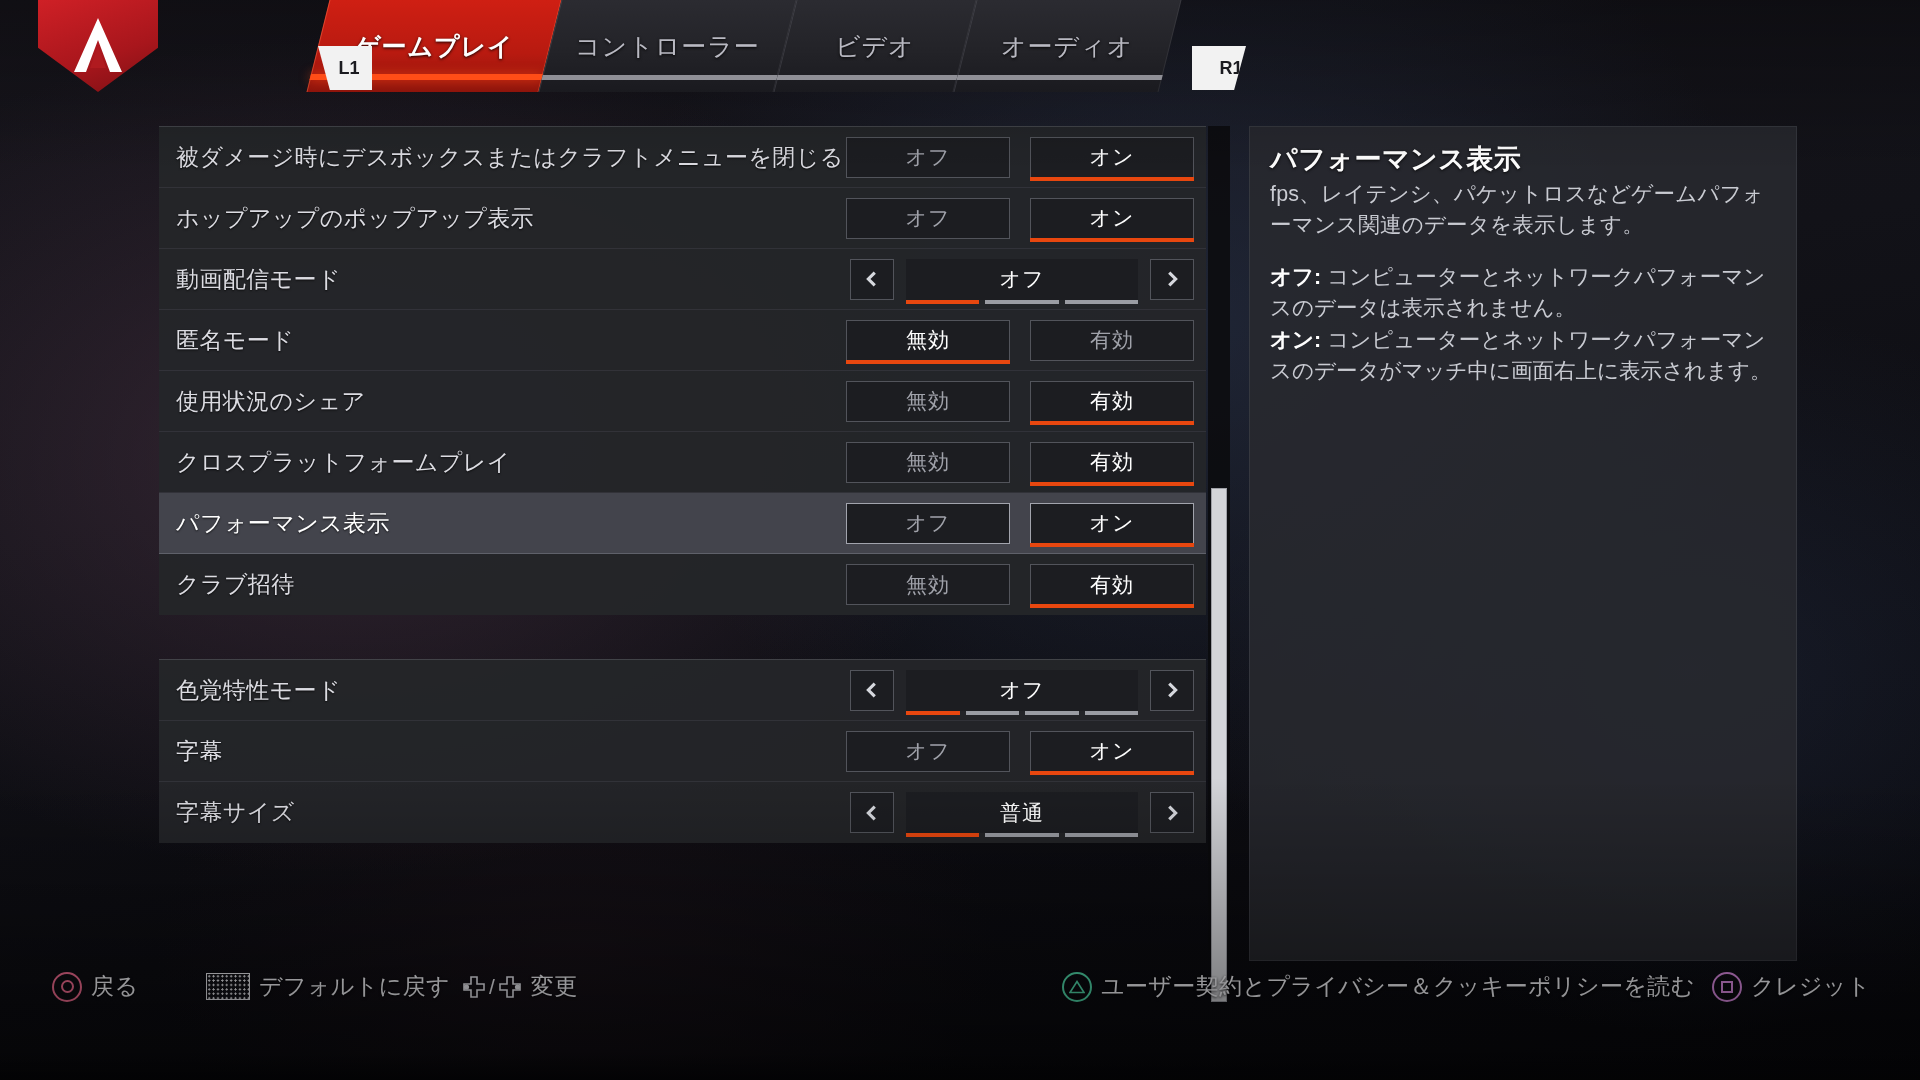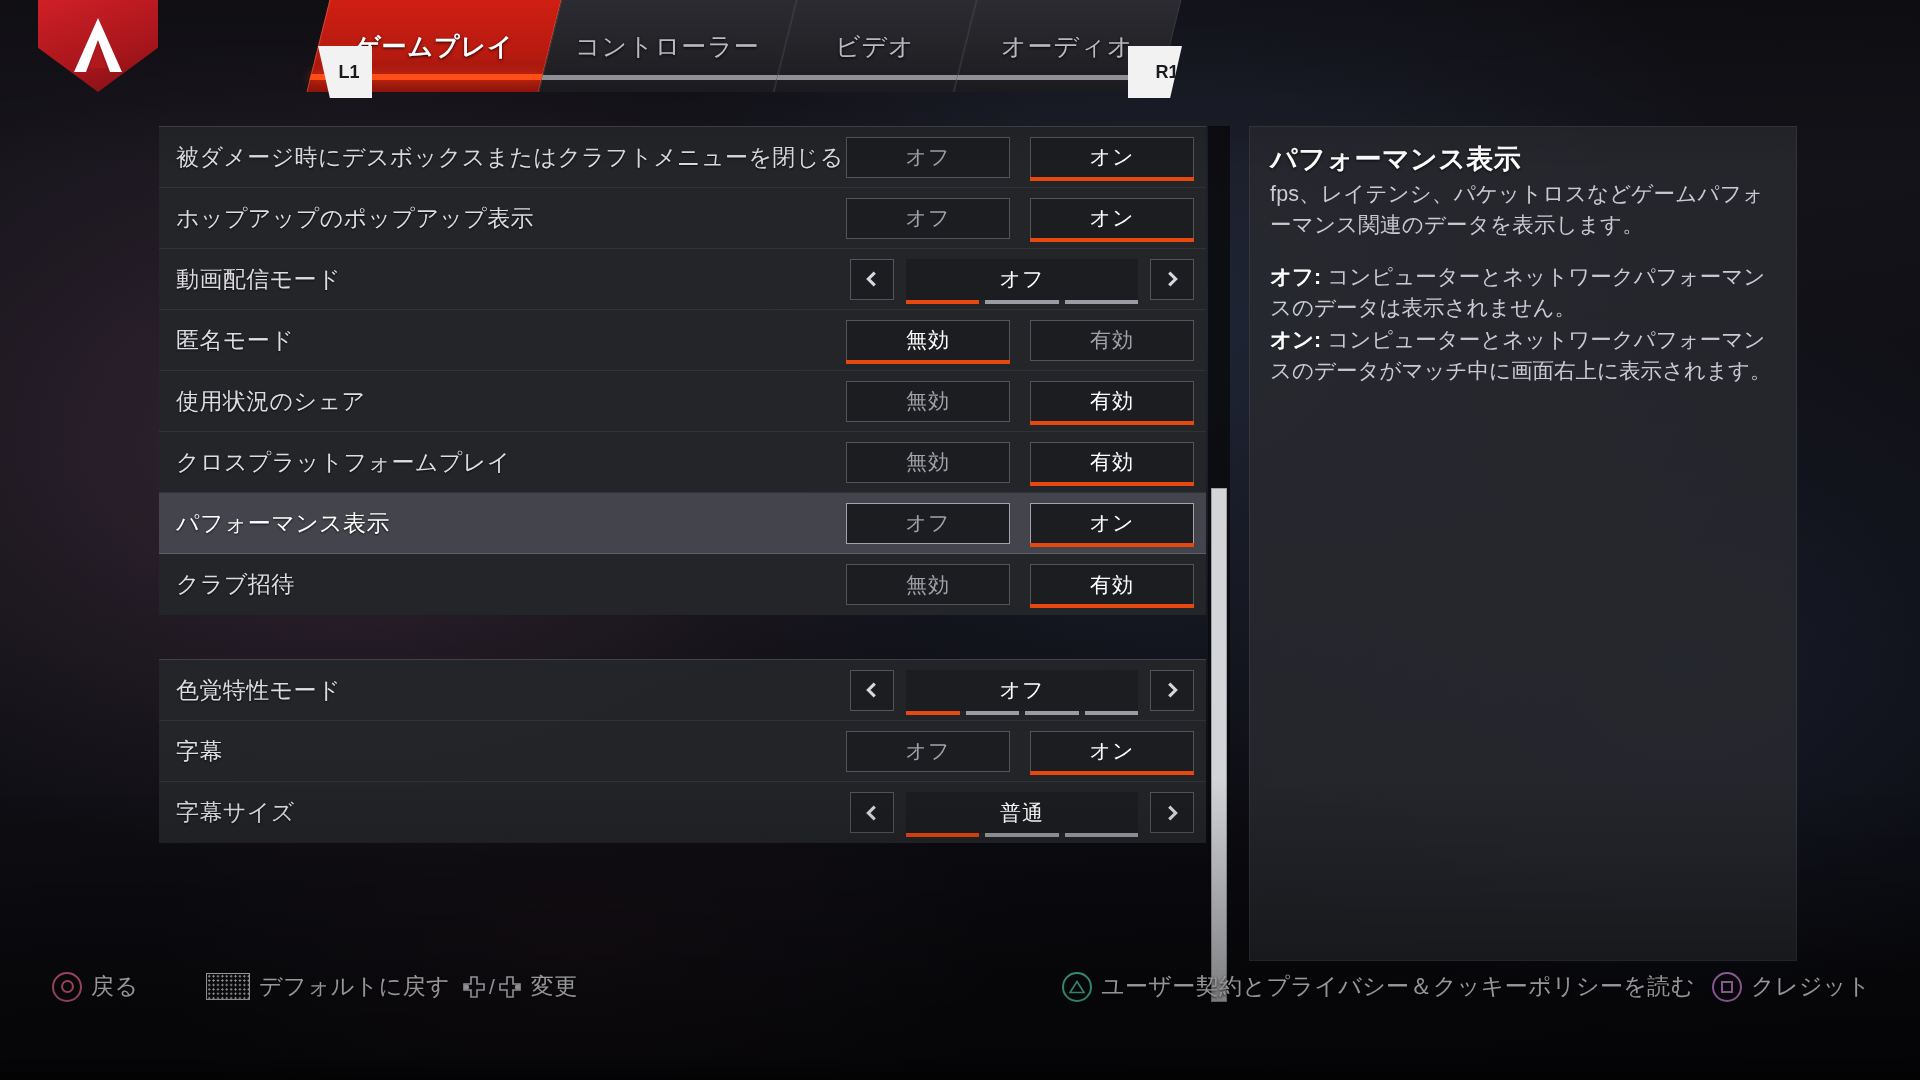--- a/index.html
+++ b/index.html
@@ -70,28 +70,28 @@
     text-shadow: 0 1px 3px rgba(0,0,0,0.9);
   }
   .tab.active .tab-label { color: #ffffff; font-weight: 600; }
   .tab-underline {
     position:absolute; left:0; right:0; bottom: 12px; height: 5px;
     background: #8f8f96; z-index:3;
   }
   .tab.active .tab-underline { background: #ff4d17; height: 6px; box-shadow: 0 0 10px rgba(255,77,23,0.65); }
 
   .bumper {
-    position:absolute; top: 46px; width: 54px; height: 52px;
+    position:absolute; top: 46px; width: 54px; height: 44px;
     background: #f2f2f2;
     display:flex; align-items:center; justify-content:center;
     color:#1b1b20; font-size: 18px; font-weight: 700;
     z-index: 8;
   }
   .bumper.l1 { left: 318px; clip-path: polygon(0 0, 100% 0, 100% 100%, 22% 100%); padding-left:8px; }
-  .bumper.r1 { left: 1128px; clip-path: polygon(0 0, 100% 0, 78% 100%, 0 100%); padding-right:8px;padding-left:32px; }
+  .bumper.r1 { left: 1192px; clip-path: polygon(0 0, 100% 0, 78% 100%, 0 100%); padding-right:8px;padding-left:32px; }
 
   
   .settings-col {
     position: absolute; left: 159px; top: 126px; width: 1047px;
   }
   .group {
     background: rgba(31,32,36,0.90);
     border-top: 1px solid rgba(150,152,160,0.30);
     margin-bottom: 44px;
   }

